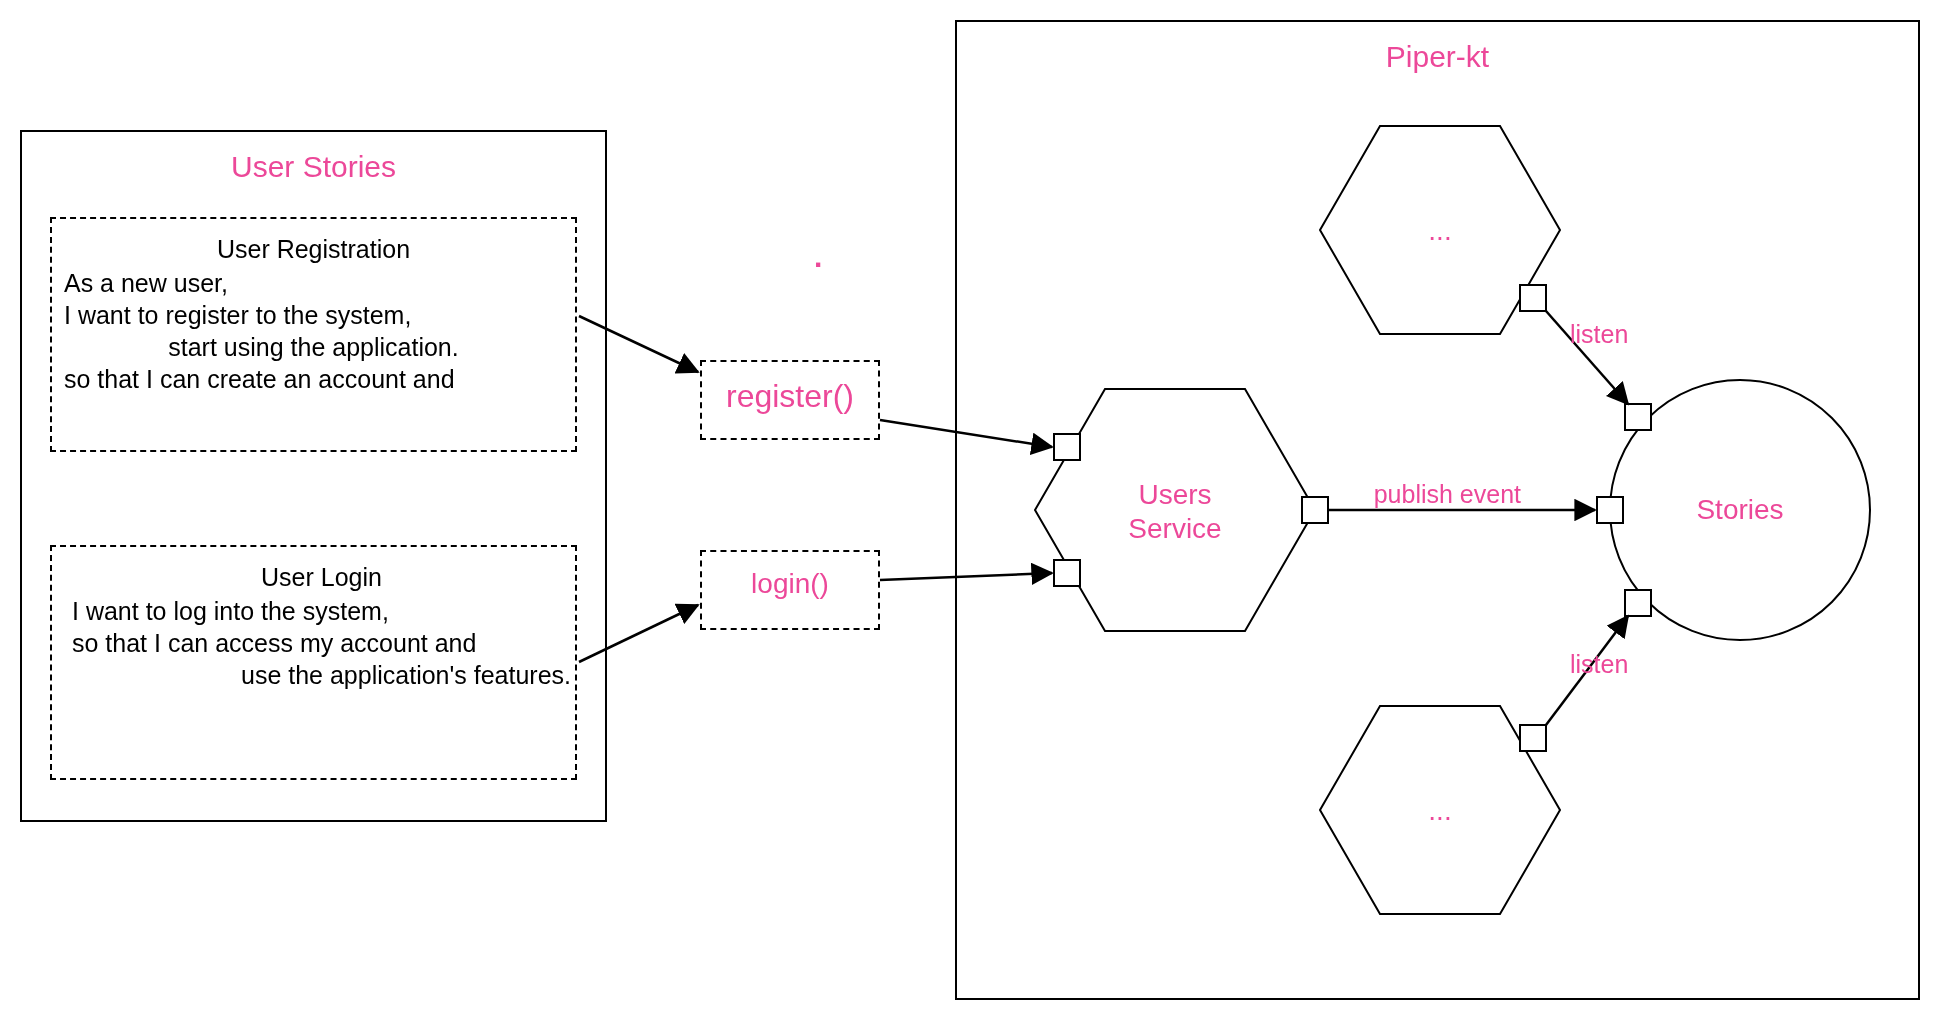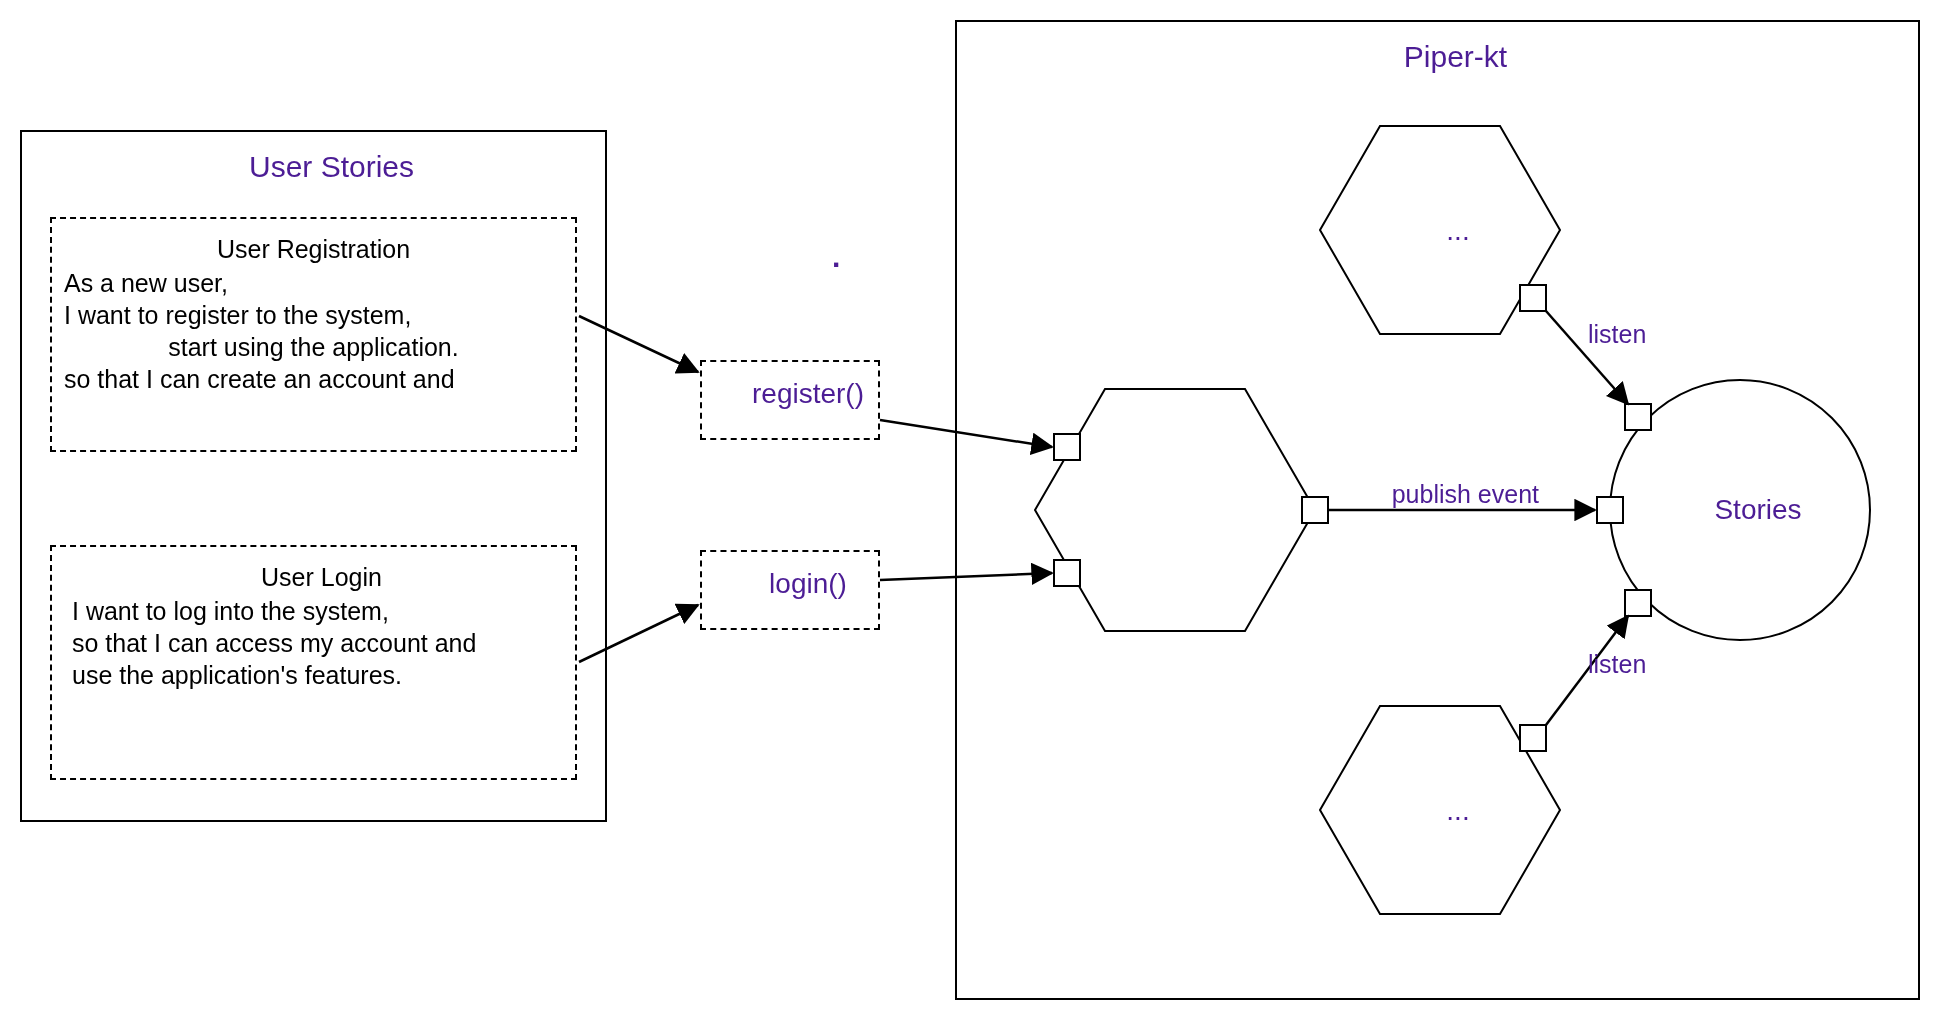--- a/index.html
+++ b/index.html
@@ -20,23 +20,22 @@
     box-sizing: border-box;
   }
   .box-dashed {
     position: absolute;
     border: 2px dashed #000;
     box-sizing: border-box;
   }
   .label {
     position: absolute;
     font-size: 26px;
-    color: #4c1d95;
+    color: #ec4899;
     white-space: pre;
-    margin-left: 18px;
   }
   .title {
     font-size: 30px;
   }
   .story-body {
     position: absolute;
     font-size: 25px;
     line-height: 1.28;
     padding: 8px 14px;
     box-sizing: border-box;
@@ -63,25 +62,25 @@
   <div>I want to register  to the system,</div>
   <div style="text-align:center;">start using the application.</div>
   <div>so that I can create an account and</div>
 </div>
 
 <div class="box-dashed" style="left:50px; top:545px; width:527px; height:235px;"></div>
 <div class="story-body" style="left:58px; top:553px; width:527px;">
   <div class="story-title">User Login</div>
   <div>I want to log into the system,</div>
   <div>so that I can access my account and</div>
-  <div style="text-align:left;">use the application's features.</div>
+  <div style="text-align:right;">use the application's features.</div>
 </div>
 
 <div class="box-dashed" style="left:700px; top:360px; width:180px; height:80px;"></div>
-<div class="label" style="left:700px; top:378px; width:180px; text-align:center; font-size:28px;">register()</div>
+<div class="label" style="left:700px; top:378px; width:180px; text-align:center; font-size:32px;">register()</div>
 
 <div class="box-dashed" style="left:700px; top:550px; width:180px; height:80px;"></div>
 <div class="label" style="left:700px; top:568px; width:180px; text-align:center; font-size:28px;">login()</div>
 
 <div class="label" style="left:814px; top:240px; font-size:30px; font-weight:bold;">.</div>
 
 <div class="box-solid" style="left:955px; top:20px; width:965px; height:980px;"></div>
 <div class="label title" style="left:955px; top:40px; width:965px; text-align:center;">Piper-kt</div>
 
 <svg width="1950" height="1023">
@@ -123,20 +122,22 @@
 
   <line x1="880" y1="580" x2="1052" y2="573" stroke="#000" stroke-width="2.5" marker-end="url(#arrow)"></line>
 
   <line x1="1328" y1="510" x2="1595" y2="510" stroke="#000" stroke-width="2.5" marker-end="url(#arrow)"></line>
 
   <line x1="1546" y1="311" x2="1628" y2="404" stroke="#000" stroke-width="2.5" marker-end="url(#arrow)"></line>
 
   <line x1="1546" y1="725" x2="1628" y2="616" stroke="#000" stroke-width="2.5" marker-end="url(#arrow)"></line>
 </svg>
 
+<div class="label" style="left:1095px; top:478px; width:160px; text-align:center; font-size:28px; line-height:1.2; white-space:normal;">Users
+Service</div>
 
 <div class="label" style="left:1670px; top:494px; width:140px; text-align:center; font-size:28px;">Stories</div>
 
 <div class="label" style="left:1291px; top:480px; width:230px; text-align:right; font-size:25px;">publish event</div>
 
 <div class="label" style="left:1570px; top:320px; font-size:25px;">listen</div>
 
 <div class="label" style="left:1570px; top:650px; font-size:25px;">listen</div>
 
 <div class="label" style="left:1400px; top:215px; width:80px; text-align:center; font-size:28px;">...</div>

